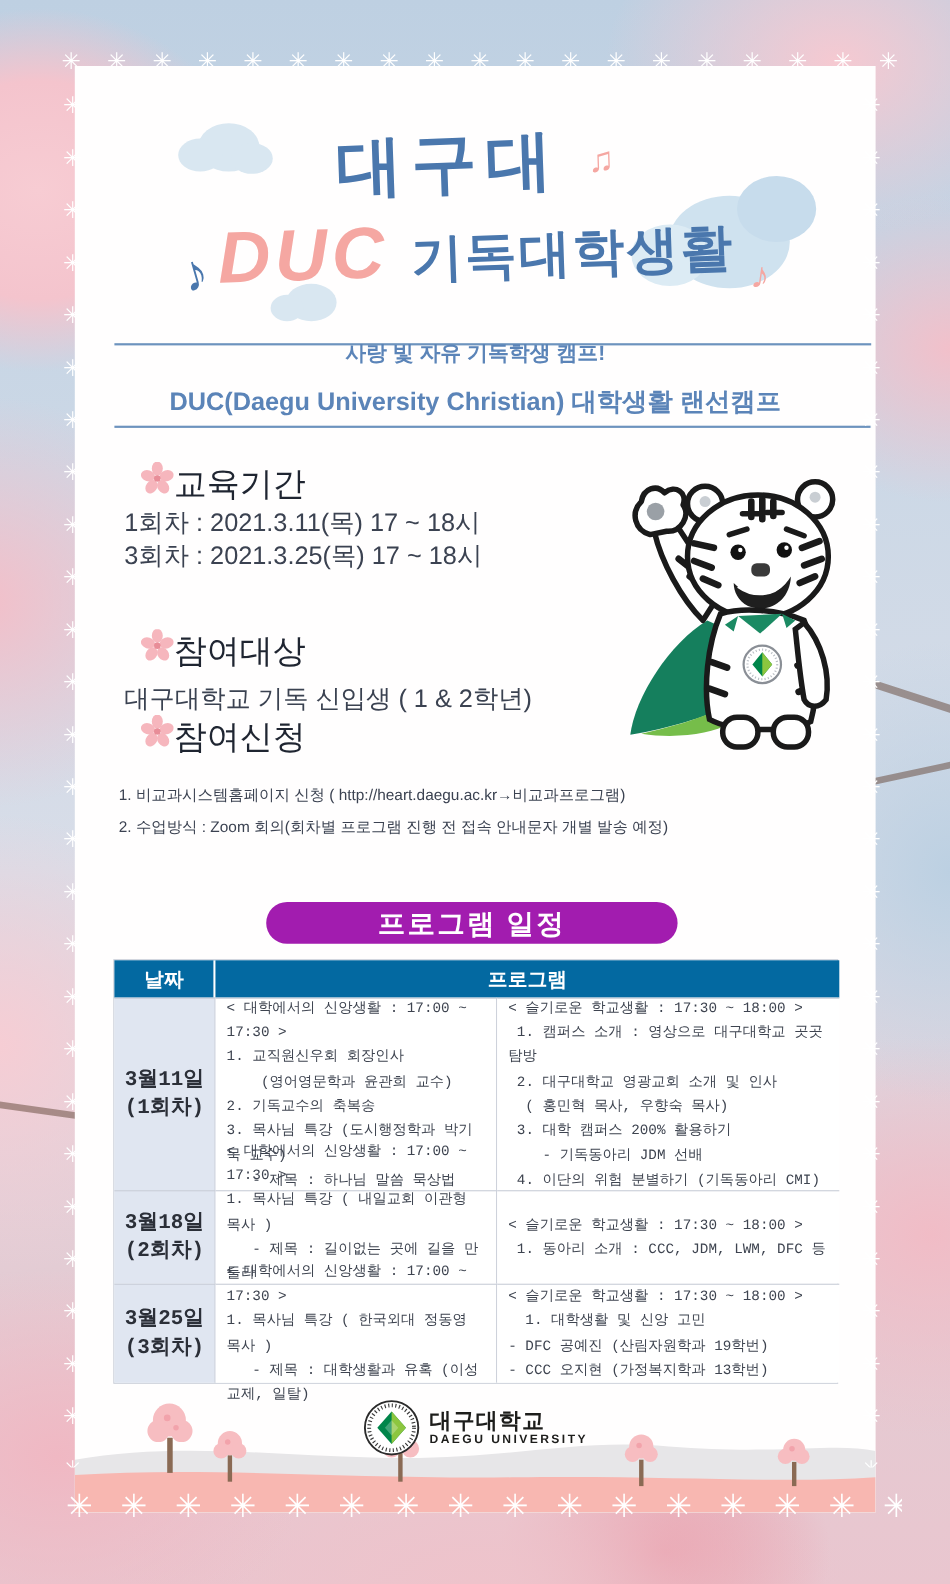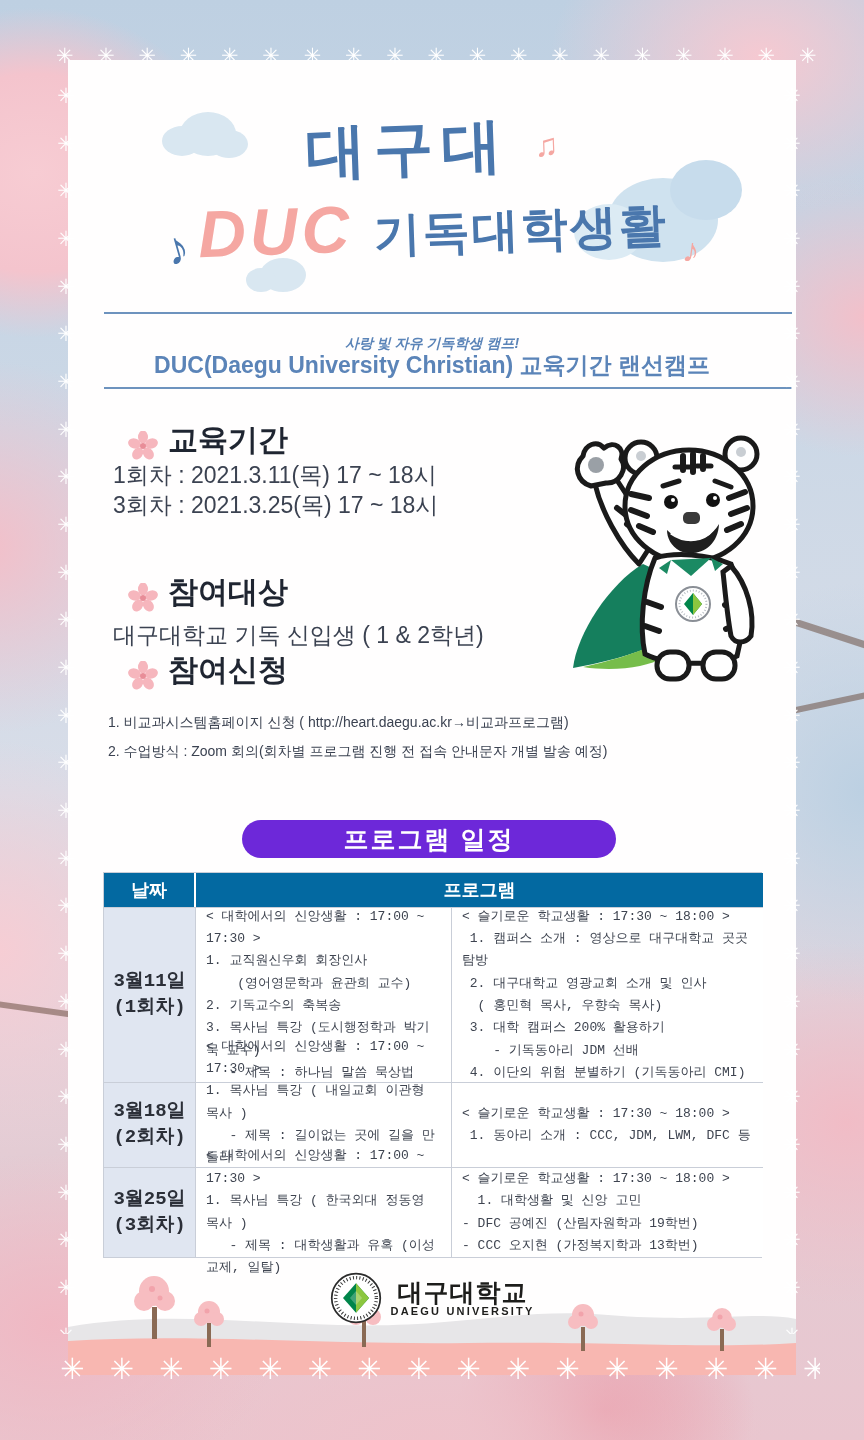--- a/index.html
+++ b/index.html
@@ -55,41 +55,41 @@
       font-size:60px;font-weight:800;color:#4a77ad;letter-spacing:8px;transform:rotate(-2deg);}
   .t1 .note{font-size:32px;color:#f5a7a2;letter-spacing:0;vertical-align:8px;}
   .t2{position:absolute;left:0;top:128px;width:100%;text-align:center;transform:rotate(-2deg);}
   .t2 .note-b{font-size:46px;color:#4a77ad;vertical-align:-6px;margin-right:6px;display:inline-block;transform:rotate(-14deg);}
   .t2 .duc{font-size:66px;font-weight:800;color:#f5a7a2;letter-spacing:4px;margin-right:16px;font-style:italic;}
   .t2 .kr{font-size:47px;font-weight:800;color:#4a77ad;letter-spacing:2px;}
   .t2 .note-p{font-size:34px;color:#f5a7a2;vertical-align:-22px;margin-left:10px;display:inline-block;transform:rotate(10deg);}
 
   .rule{position:absolute;left:36px;width:688px;height:2px;background:#6d93be;}
   .r1{top:252px;} .r2{top:327px;}
-  .sub1{position:absolute;left:0;top:275px;width:100%;text-align:center;
-        font-size:14px;font-weight:700;color:#5b84b8;font-style:italic;}
+  .sub1{position:absolute;left:0;top:248px;width:100%;text-align:center;
+        font-size:19px;font-weight:700;color:#5b84b8;}
   .sub2{position:absolute;left:0;top:290px;width:100%;text-align:center;
         font-size:23px;font-weight:600;color:#5b84b8;}
 
   
-  .sec-head{position:absolute;display:flex;align-items:flex-end;gap:10px;
-            font-size:30px;font-weight:700;color:#1f2531;}
+  .sec-head{position:absolute;display:flex;align-items:flex-start;
+            font-size:30px;font-weight:400;color:#1f2531;}
   .sh1{left:60px;top:360px;} .sh2{left:60px;top:512px;} .sh3{left:60px;top:590px;}
   .sec-body{position:absolute;color:#3b4251;font-size:23px;line-height:30px;}
   .sb1{left:45px;top:400px;}
   .sb2{left:45px;top:560px;}
   .sb3{left:40px;top:648px;font-size:14px;line-height:29px;}
 
   .flower-svg{display:block;}
 
   
   .tiger{position:absolute;left:475px;top:352px;width:244px;height:276px;}
 
   
-  .pill{position:absolute;left:174px;top:760px;width:374px;height:38px;background:#6d28d9;
+  .pill{position:absolute;left:174px;top:760px;width:374px;height:38px;background:#a21caf;
         border-radius:19px;display:flex;align-items:center;justify-content:center;
         color:#ffffff;font-size:25px;font-weight:800;letter-spacing:2px;}
   .table{position:absolute;left:35px;top:812px;width:659px;
          display:grid;grid-template-columns:92px 256px 311px;
          grid-template-rows:34px 175px 85px 90px;
          border:1px solid #c9ced8;box-sizing:border-box;background:#fff;}
   .th{background:#0369a1;color:#fff;font-weight:700;font-size:18px;
       display:flex;align-items:center;justify-content:center;}
   .th.date-h{border-right:2px solid #fff;}
   .th.prog-h{grid-column:2 / span 2;}
@@ -98,21 +98,21 @@
   .cell.date{background:#e0e6f1;border-right:1px solid #c9ced8;align-items:center;
              font-size:19px;font-weight:700;color:#2b2f38;text-align:center;
              white-space:pre-line;line-height:1.35;}
   .cell.prog{background:#fff;font-size:13px;color:#3e4450;line-height:1.72;
              padding:6px 10px;white-space:pre-wrap;}
   .cell.prog.mid{border-right:1px solid #c9ced8;}
 
   
   .footer-logo{position:absolute;left:0;top:1212px;width:100%;display:flex;
                align-items:center;justify-content:center;gap:9px;z-index:3;}
-  .logo-text .kr{font-size:25px;font-weight:800;color:#1d1d1b;letter-spacing:1px;line-height:1.05;text-align:center;}
+  .logo-text .kr{font-size:20px;font-weight:800;color:#1d1d1b;letter-spacing:1px;line-height:1.05;}
   .logo-text .en{font-size:11px;font-weight:700;color:#1d1d1b;letter-spacing:2.2px;}
 
   .landscape{position:absolute;left:0;top:1205px;width:728px;height:110px;z-index:1;}
 
   [data-interactable]{cursor:default;}
 </style>
 </head>
 <body>
 
 <div class="stage" data-interactable="false">
@@ -133,21 +133,21 @@
     </div>
     <div class="t2" data-interactable="false">
       <span class="note-b" data-interactable="false">♪</span>
       <span class="duc" data-interactable="false">DUC</span>
       <span class="kr" data-interactable="false">기독대학생활</span>
       <span class="note-p" data-interactable="false">♪</span>
     </div>
 
     <div class="rule r1" data-interactable="false"></div>
     <div class="sub1" data-interactable="false">사랑 빛 자유 기독학생 캠프!</div>
-    <div class="sub2" data-interactable="false">DUC(Daegu University Christian) 교육기간 랜선캠프</div>
+    <div class="sub2" data-interactable="false">DUC(Daegu University Christian) 대학생활 랜선캠프</div>
     <div class="rule r2" data-interactable="false"></div>
 
     <div class="sec-head sh1" data-interactable="false">
       <svg class="flower-svg" width="30" height="30" viewBox="0 0 30 30" data-interactable="false">
         <g fill="#f6b6bd">
             <ellipse cx="15" cy="6" rx="5" ry="6.5"></ellipse>
             <ellipse cx="23.5" cy="12.5" rx="5" ry="6.5" transform="rotate(72 23.5 12.5)"></ellipse>
             <ellipse cx="20.3" cy="22.5" rx="5" ry="6.5" transform="rotate(144 20.3 22.5)"></ellipse>
             <ellipse cx="9.7" cy="22.5" rx="5" ry="6.5" transform="rotate(216 9.7 22.5)"></ellipse>
             <ellipse cx="6.5" cy="12.5" rx="5" ry="6.5" transform="rotate(288 6.5 12.5)"></ellipse>

